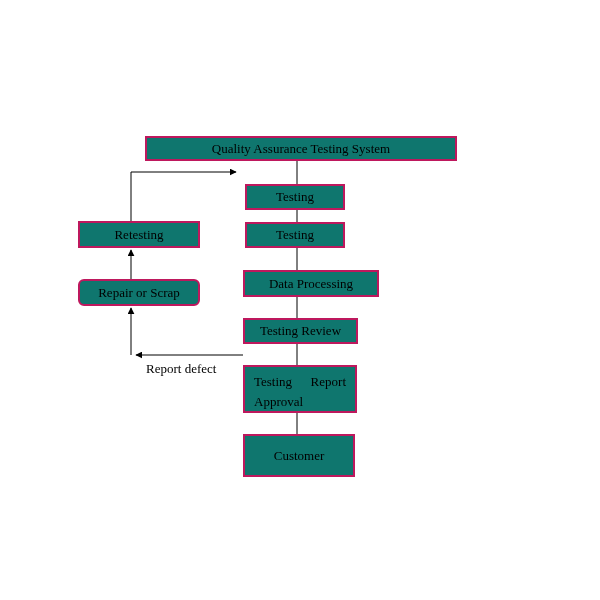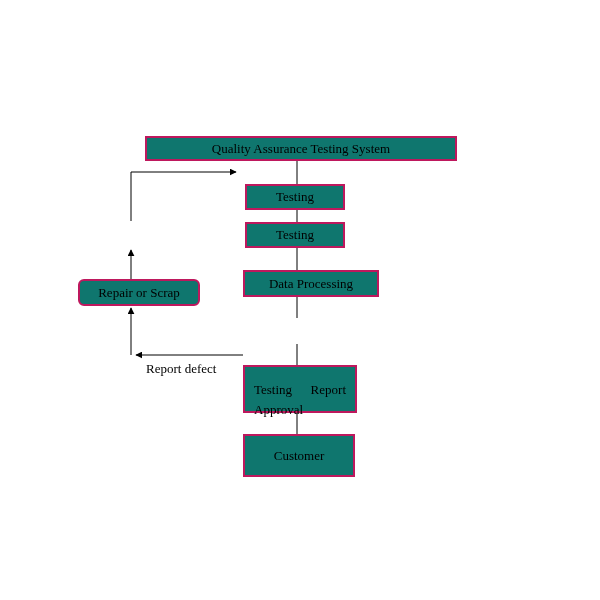--- a/index.html
+++ b/index.html
@@ -34,21 +34,21 @@
     font-size: 13px;
     line-height: 1.2;
     text-align: center;
     white-space: nowrap;
   }
   .node.justified {
     display: block;
     white-space: normal;
     text-align: justify;
     text-align-last: auto;
-    padding: 13px 9px 0 9px;
+    padding: 5px 9px 0 9px;
     line-height: 1.5;
     font-size: 13px;
   }
   .annotation {
     position: absolute;
     font-size: 13px;
     line-height: 1.2;
     white-space: nowrap;
   }
 </style>
@@ -80,23 +80,25 @@
   </svg>
 
   <div class="node" style="left:145px; top:136px; width:312px; height:25px;">Quality Assurance Testing System</div>
 
   <div class="node" style="left:245px; top:184px; width:100px; height:26px;">Testing</div>
 
   <div class="node" style="left:245px; top:222px; width:100px; height:26px;">Testing</div>
 
   <div class="node" style="left:243px; top:270px; width:136px; height:27px;">Data Processing</div>
 
+  <div class="node" style="left:243px; top:318px; width:115px; height:26px;">Testing Review</div>
 
   <div class="node justified" style="left:243px; top:365px; width:114px; height:48px;">Testing Report Approval</div>
 
   <div class="node" style="left:243px; top:434px; width:112px; height:43px;">Customer</div>
 
+  <div class="node" style="left:78px; top:221px; width:122px; height:27px;">Retesting</div>
 
   <div class="node" style="left:78px; top:279px; width:122px; height:27px;border-radius:6px;">Repair or Scrap</div>
 
   <div class="annotation" style="left:146px; top:361px;">Report defect</div>
 
 </div>
 
 </body></html>

